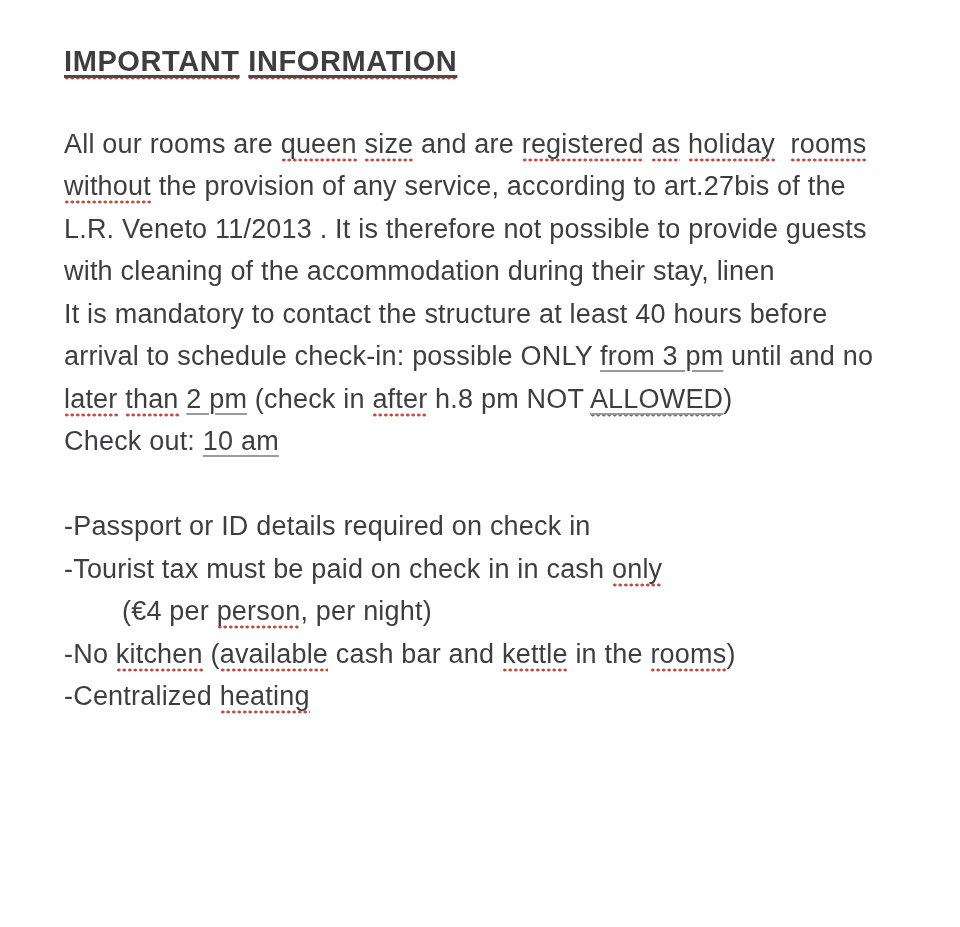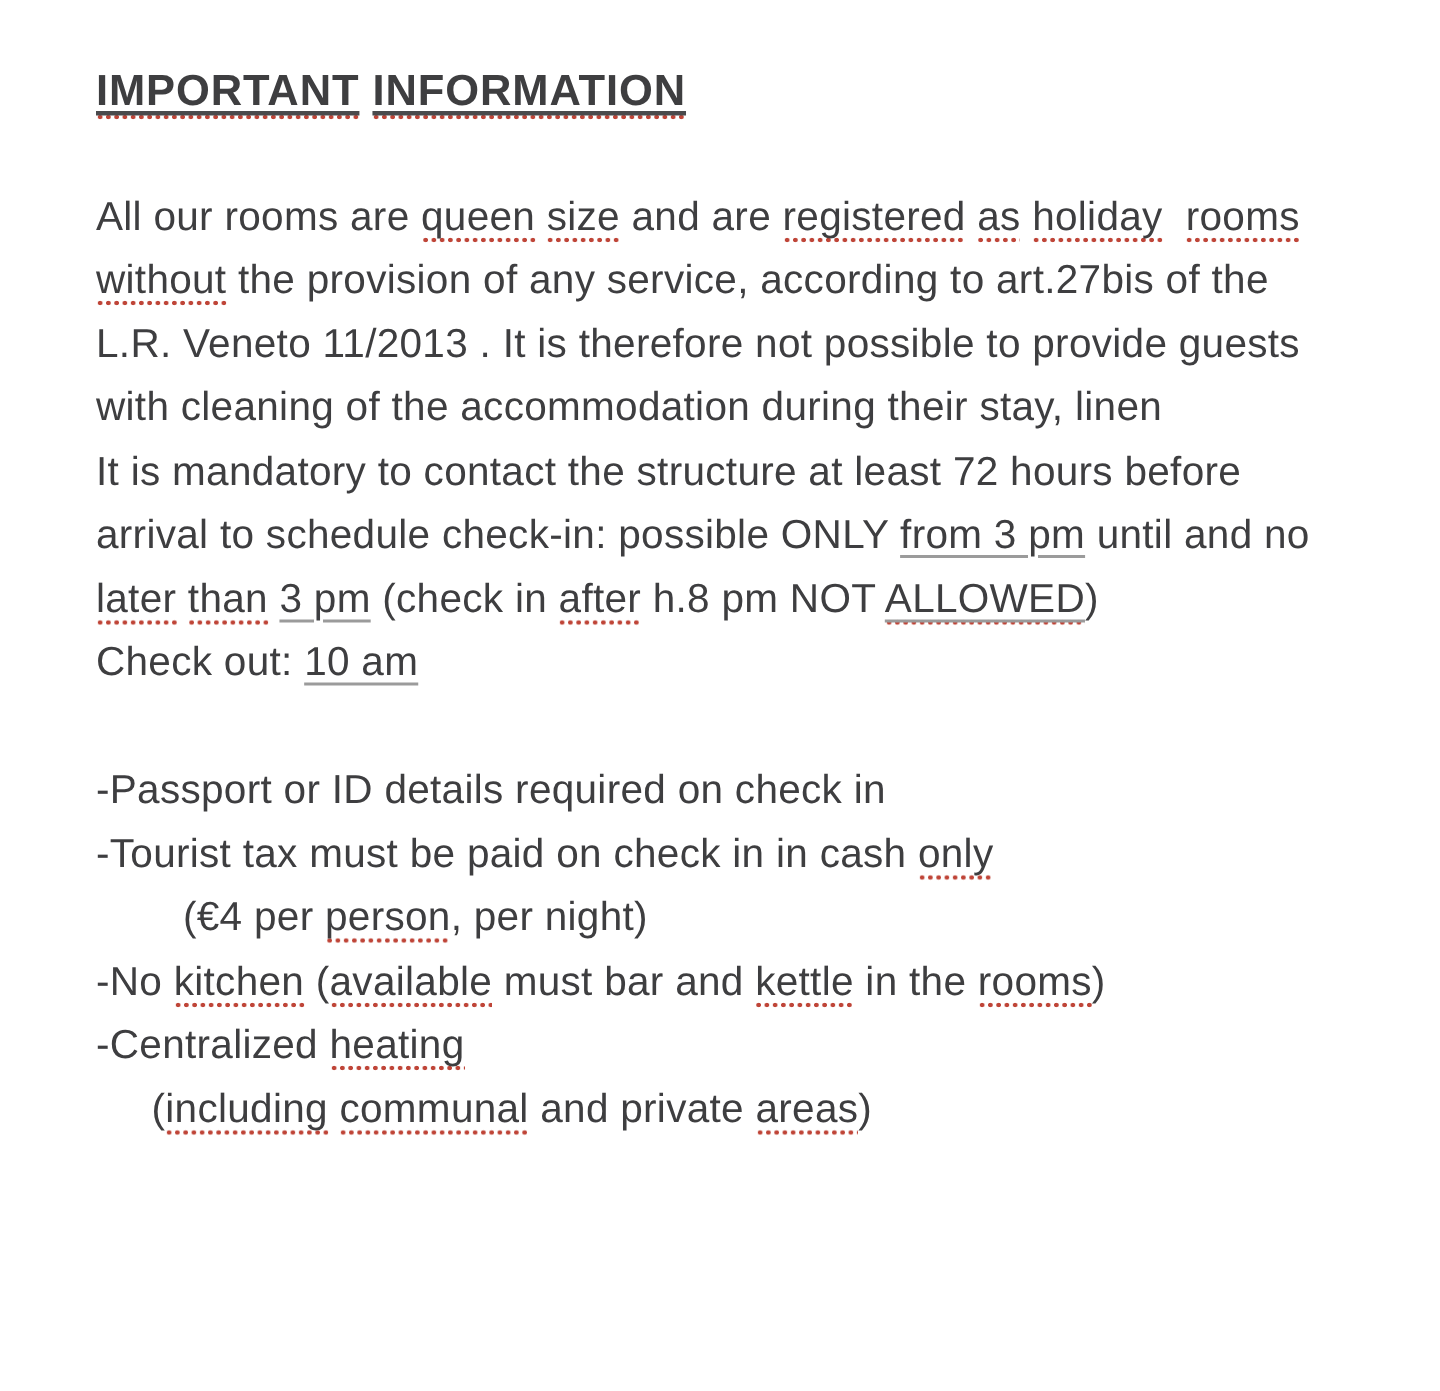--- a/index.html
+++ b/index.html
@@ -61,24 +61,23 @@
 </style>
 </head>
 <body>
 
 <div class="doc" id="doc">
     <div class="line title"><span class="ul-dark sq">IMPORTANT</span><span> </span><span class="ul-dark sq">INFORMATION</span></div>
     <div class="line"><span>All our rooms are </span><span class="sq">queen</span><span> </span><span class="sq">size</span><span> and are </span><span class="sq">registered</span><span> </span><span class="sq">as</span><span> </span><span class="sq">holiday</span><span>  </span><span class="sq">rooms</span></div>
     <div class="line"><span class="sq">without</span><span> the provision of any service, according to art.27bis of the</span></div>
     <div class="line"><span>L.R. Veneto 11/2013 . It is therefore not possible to provide guests</span></div>
     <div class="line"><span>with cleaning of the accommodation during their stay, linen</span></div>
-    <div class="line"><span>It is mandatory to contact the structure at least 72 hours before</span></div>
+    <div class="line"><span>It is mandatory to contact the structure at least 40 hours before</span></div>
     <div class="line"><span>arrival to schedule check-in: possible ONLY </span><span class="ul">from 3 pm</span><span> until and no</span></div>
-    <div class="line"><span class="sq">later</span><span> </span><span class="sq">than</span><span> </span><span class="ul">3 pm</span><span> (check in </span><span class="sq">after</span><span> h.8 pm NOT </span><span class="ul sq">ALLOWED</span><span>)</span></div>
+    <div class="line"><span class="sq">later</span><span> </span><span class="sq">than</span><span> </span><span class="ul">2 pm</span><span> (check in </span><span class="sq">after</span><span> h.8 pm NOT </span><span class="ul sq">ALLOWED</span><span>)</span></div>
     <div class="line"><span>Check out: </span><span class="ul">10 am</span></div>
     <div class="line blank">&nbsp;</div>
     <div class="line"><span>-Passport or ID details required on check in</span></div>
     <div class="line"><span>-Tourist tax must be paid on check in in cash </span><span class="sq">only</span></div>
     <div class="line" style="padding-left: 58px;"><span>(€4 per </span><span class="sq">person</span><span>, per night)</span></div>
-    <div class="line"><span>-No </span><span class="sq">kitchen</span><span> (</span><span class="sq">available</span><span> must bar and </span><span class="sq">kettle</span><span> in the </span><span class="sq">rooms</span><span>)</span></div>
+    <div class="line"><span>-No </span><span class="sq">kitchen</span><span> (</span><span class="sq">available</span><span> cash bar and </span><span class="sq">kettle</span><span> in the </span><span class="sq">rooms</span><span>)</span></div>
     <div class="line"><span>-Centralized </span><span class="sq">heating</span></div>
-    <div class="line" style="padding-left: 37px;"><span>(</span><span class="sq">including</span><span> </span><span class="sq">communal</span><span> and private </span><span class="sq">areas</span><span>)</span></div>
   </div>
 
 </body></html>

